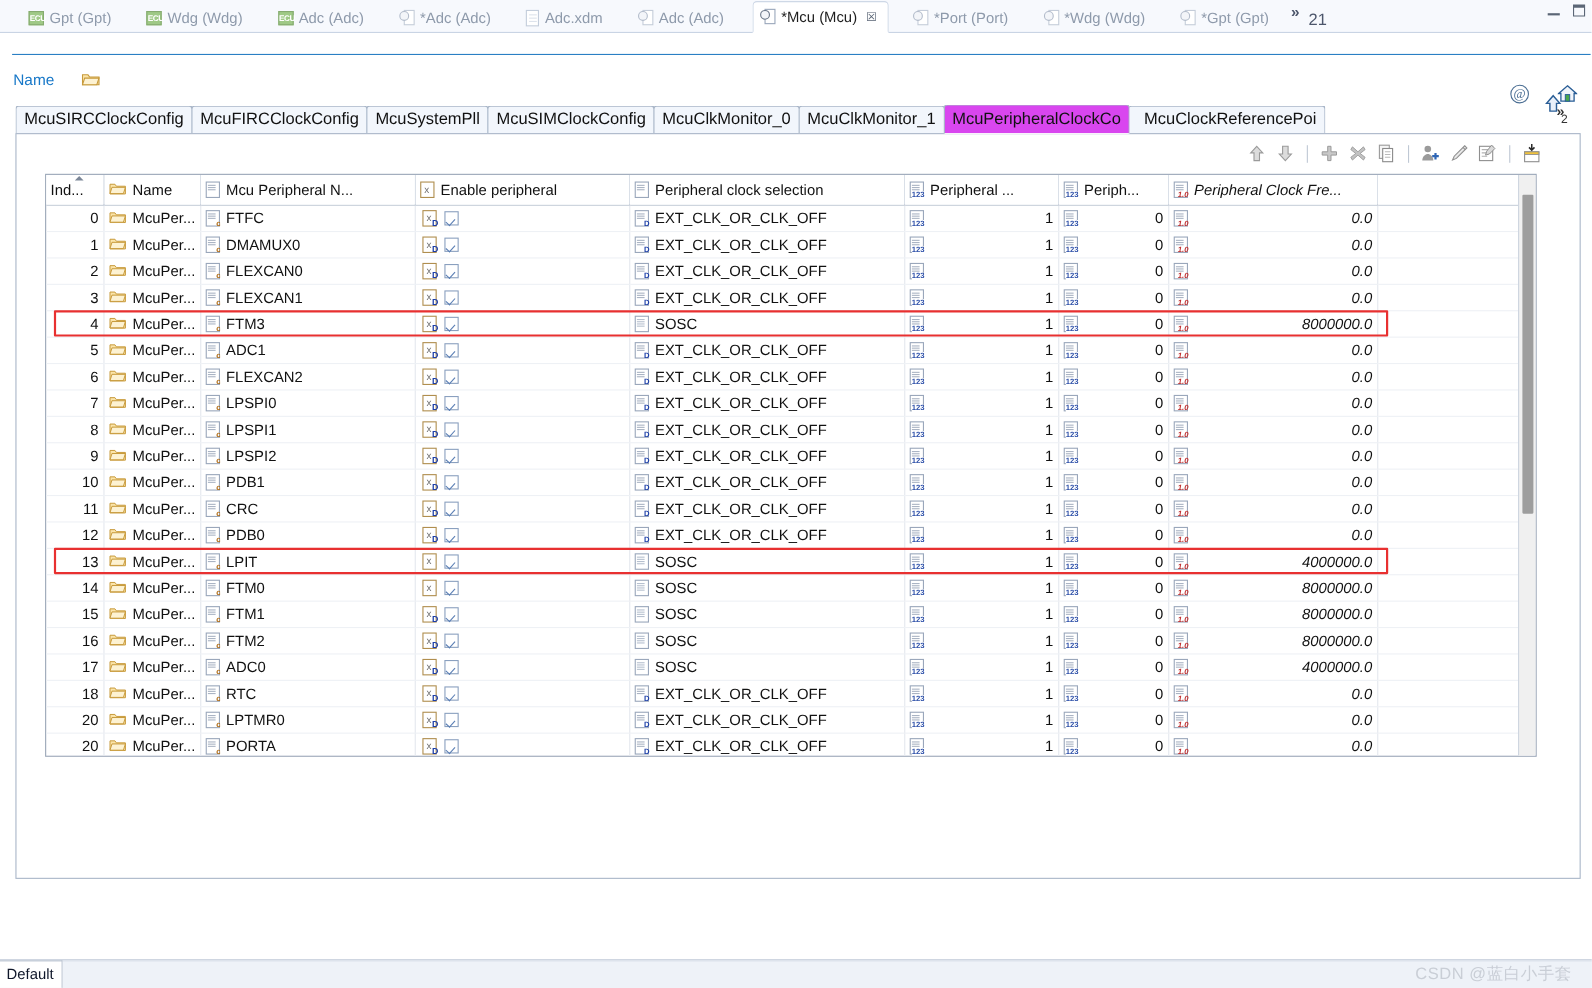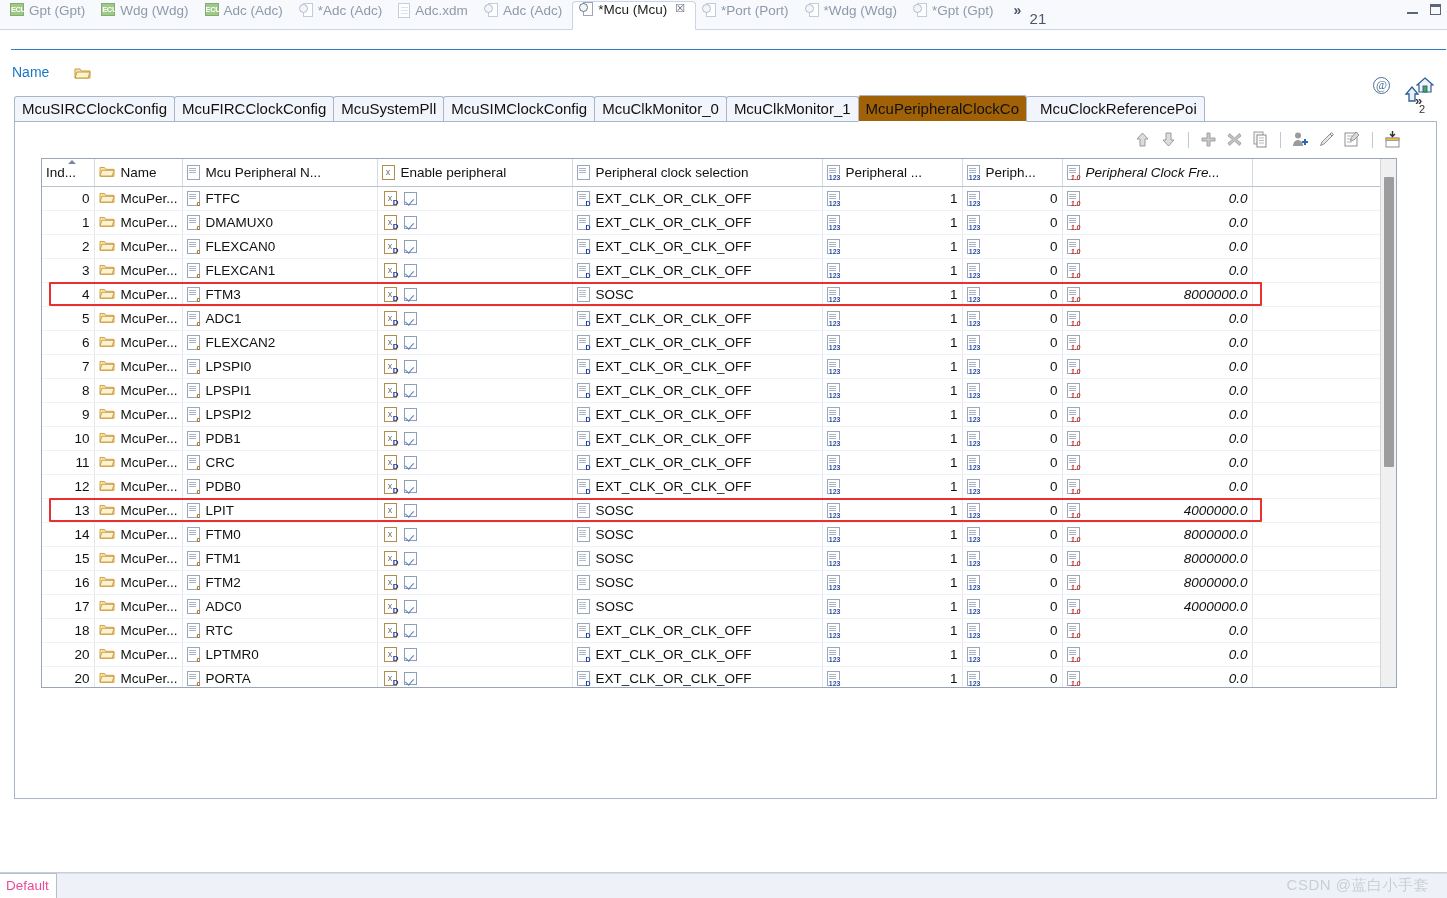--- a/index.html
+++ b/index.html
@@ -15,27 +15,28 @@
   .editor-tabbar {
     position: relative;
     height: 30px;
     background: #f7f9fd;
     border-bottom: 1px solid #c9d4e4;
     display: flex;
     align-items: flex-end;
     padding-left: 4px;
   }
   .etab {
-    display: flex; gap: 5px;
+    display: flex; align-items: center; gap: 5px;
     height: 26px;
     padding: 0 10px 0 6px;
     font-size: 13.5px;
     color: #8e9aab;
     white-space: nowrap;
     cursor: default;
+    margin-left: 16px;
   }
   .etab.active {
     background: #ffffff;
     color: #1d1d1d;
     border: 1px solid #c9d4e4;
     border-bottom: 1px solid #ffffff;
     border-radius: 4px 4px 0 0;
     height: 29px;
     margin-bottom: -1px;
     position: relative;
@@ -178,21 +179,21 @@
     line-height: 24px;
     background: #f2f6fc;
     border: 1px solid #a9b6c8;
     border-bottom: none;
     border-radius: 3px 3px 0 0;
     margin-right: -1px;
     white-space: nowrap;
     cursor: default;
   }
   .itab.active {
-    background: #a16207;
+    background: #d946ef;
     height: 27px;
     line-height: 26px;
     border-color: #a9b6c8;
     position: relative;
     z-index: 3;
     border-bottom: 1px solid #ffffff;
     margin-bottom: -1px;
   }
   .itab.slanted {
     border-left: none;
@@ -380,21 +381,21 @@
     background: #eef2f8;
     border-top: 1px solid #c6cfdb;
     display: flex; align-items: stretch;
   }
   .bb-tab {
     background: #ffffff;
     border: 1px solid #b5bfcd;
     border-bottom: none;
     border-left: none;
     font-size: 13.5px;
-    color: #ec4899;
+    color: #0f172a;
     padding: 2px 7px 0 6px;
     line-height: 20px;
   }
   .bb-rest { flex: 1; background: #eef2f8; border-top: 1px solid #d8dfe9;}
   .watermark {
     position: absolute; right: 18px; top: 3px;
     font-size: 15px; color: #c9ced6;
     letter-spacing: 0.5px;
     user-select: none;
   }

